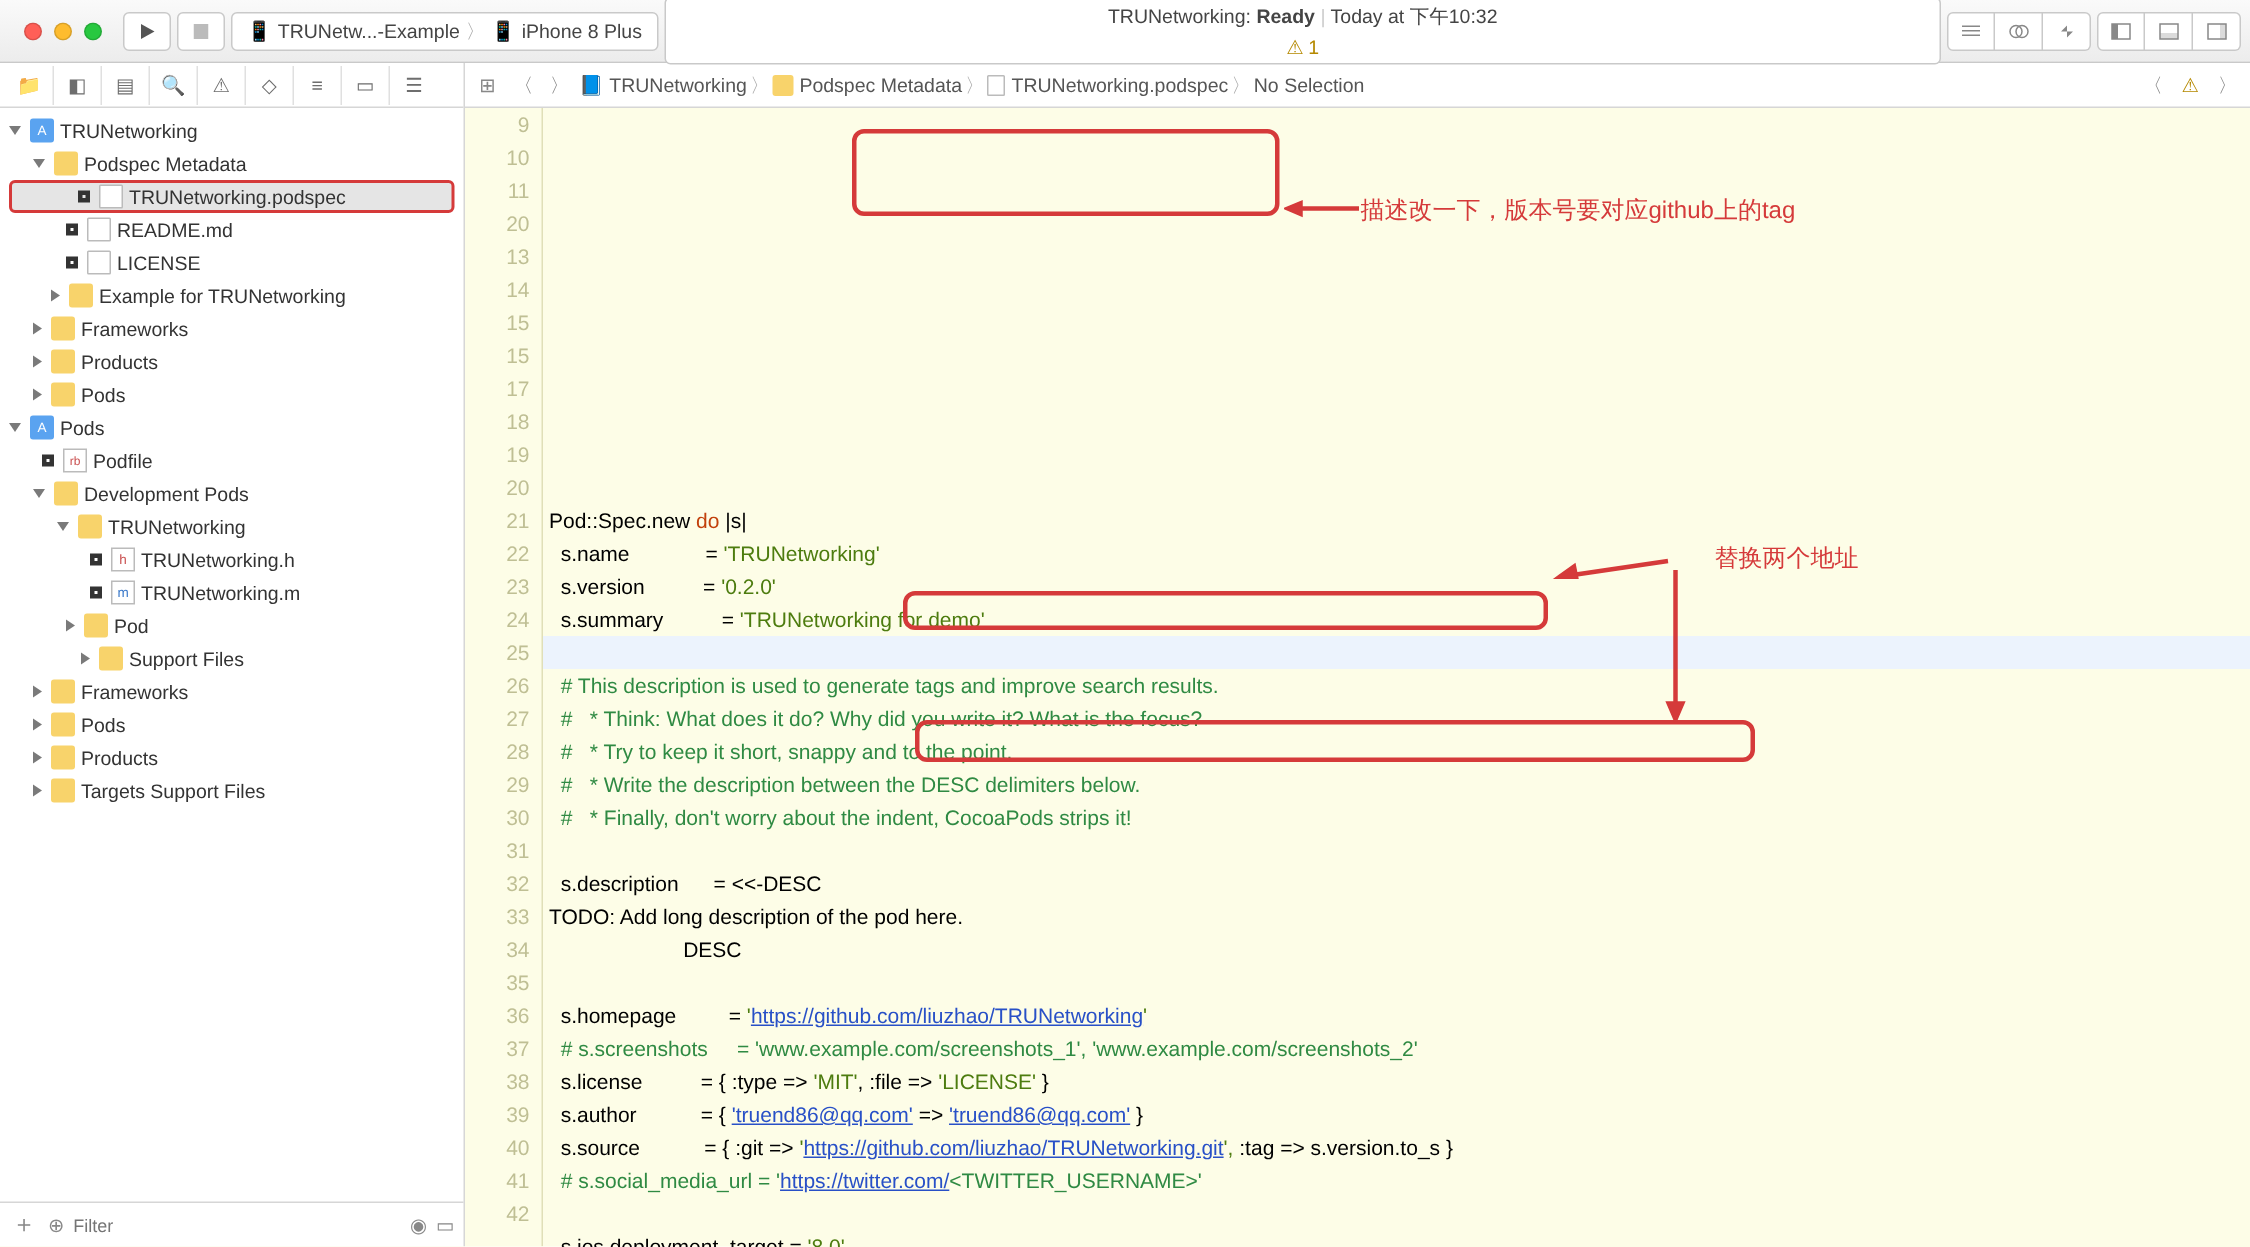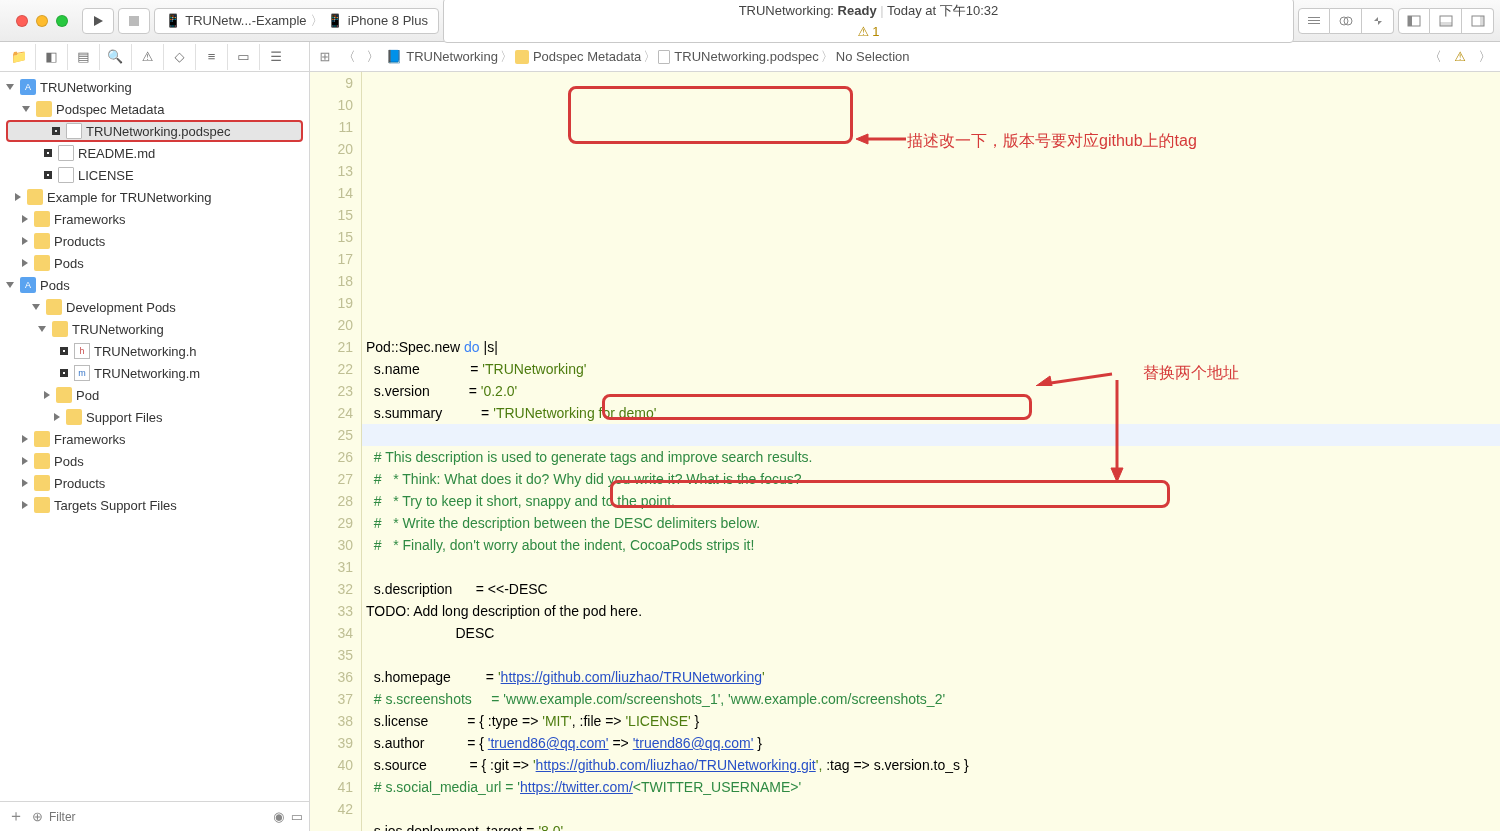--- a/index.html
+++ b/index.html
@@ -57,21 +57,21 @@
 .jump-bar .right{margin-left:auto;display:flex;align-items:center;gap:8px}
 
 .code-area{flex:1; display:flex; overflow:hidden; font-family:Menlo,Consolas,monospace; font-size:14px; background:#fdfde7; position:relative}
 .gutter{width:52px; border-right:1px solid #e0dfb8; background:#fdfde7; color:#bfbf94; text-align:right; padding:0 8px; line-height:22px;}
 .code{flex:1; white-space:pre; line-height:22px; position:relative; overflow-x:auto}
 .code .line{padding-left:4px; height:22px}
 .line.cur{background:#ecf3fd}
 .str{color:#4d7c0f}
 .url{color:#2850c7;text-decoration:underline}
 .cmt{color:#2f8a43}
-.hex{color:#3b82f6}
+.hex{color:#c2410c}
 
 
 .annot-box{position:absolute;border:3px solid #d53a3a;border-radius:8px;pointer-events:none}
 .annot-label{position:absolute;color:#d53a3a;font-family:"PingFang SC","Microsoft YaHei",sans-serif;font-size:16px;white-space:nowrap}
 .annot-arrow{position:absolute;stroke:#d53a3a;fill:#d53a3a}
 
 svg{display:block}
 </style>
 </head>
 <body>
@@ -183,21 +183,21 @@
       <div class="t-row" style="padding-left:44px">
           <span class="t-disc none"></span>
           <span class="t-icon file"></span>
           <span class="t-txt">README.md</span>
         </div>
       <div class="t-row" style="padding-left:44px">
           <span class="t-disc none"></span>
           <span class="t-icon file"></span>
           <span class="t-txt">LICENSE</span>
         </div>
-      <div class="t-row" style="padding-left:15px">
+      <div class="t-row" style="padding-left:34px">
           <span class="t-disc right"></span>
           <span class="t-icon folder"></span>
           <span class="t-txt">Example for TRUNetworking</span>
         </div>
       <div class="t-row" style="padding-left:22px">
           <span class="t-disc right"></span>
           <span class="t-icon folder"></span>
           <span class="t-txt">Frameworks</span>
         </div>
       <div class="t-row" style="padding-left:22px">
@@ -208,21 +208,26 @@
       <div class="t-row" style="padding-left:22px">
           <span class="t-disc right"></span>
           <span class="t-icon folder"></span>
           <span class="t-txt">Pods</span>
         </div>
       <div class="t-row" style="padding-left:6px">
           <span class="t-disc down"></span>
           <span class="t-icon folder-blue">A</span>
           <span class="t-txt">Pods</span>
         </div>
-      <div class="t-row" style="padding-left:32px">
+      <div class="t-row" style="padding-left:28px">
+          <span class="t-disc none"></span>
+          <span class="t-icon pods">rb</span>
+          <span class="t-txt">Podfile</span>
+        </div>
+      <div class="t-row" style="padding-left:22px">
           <span class="t-disc down"></span>
           <span class="t-icon folder"></span>
           <span class="t-txt">Development Pods</span>
         </div>
       <div class="t-row" style="padding-left:38px">
           <span class="t-disc down"></span>
           <span class="t-icon folder"></span>
           <span class="t-txt">TRUNetworking</span>
         </div>
       <div class="t-row" style="padding-left:60px">

